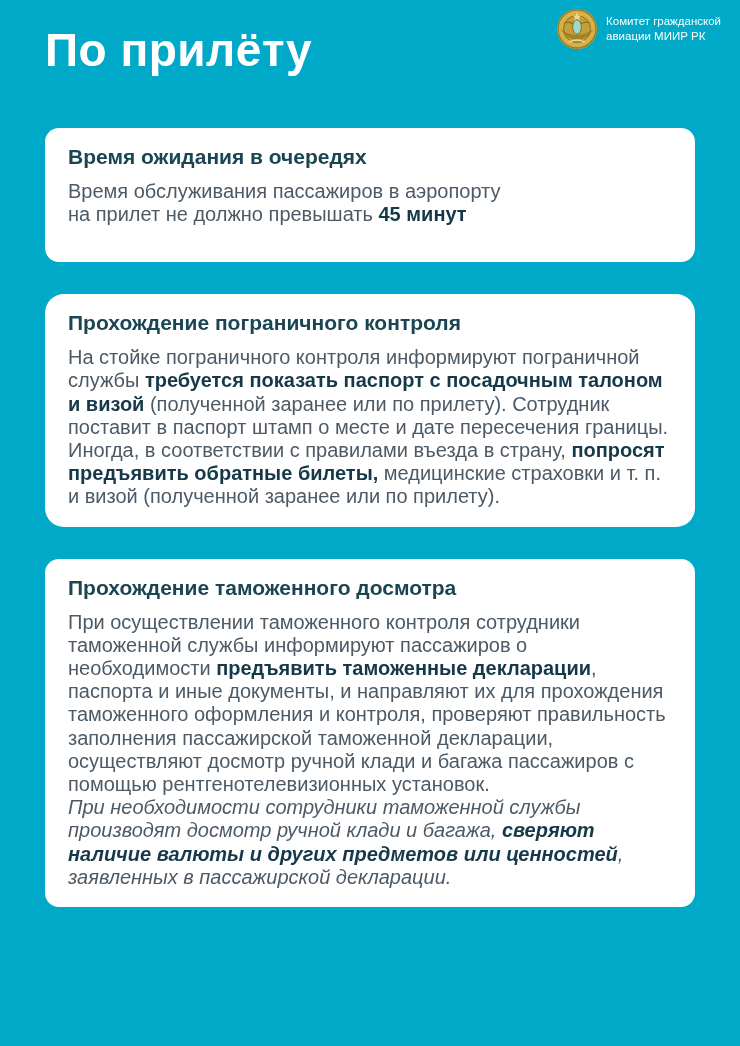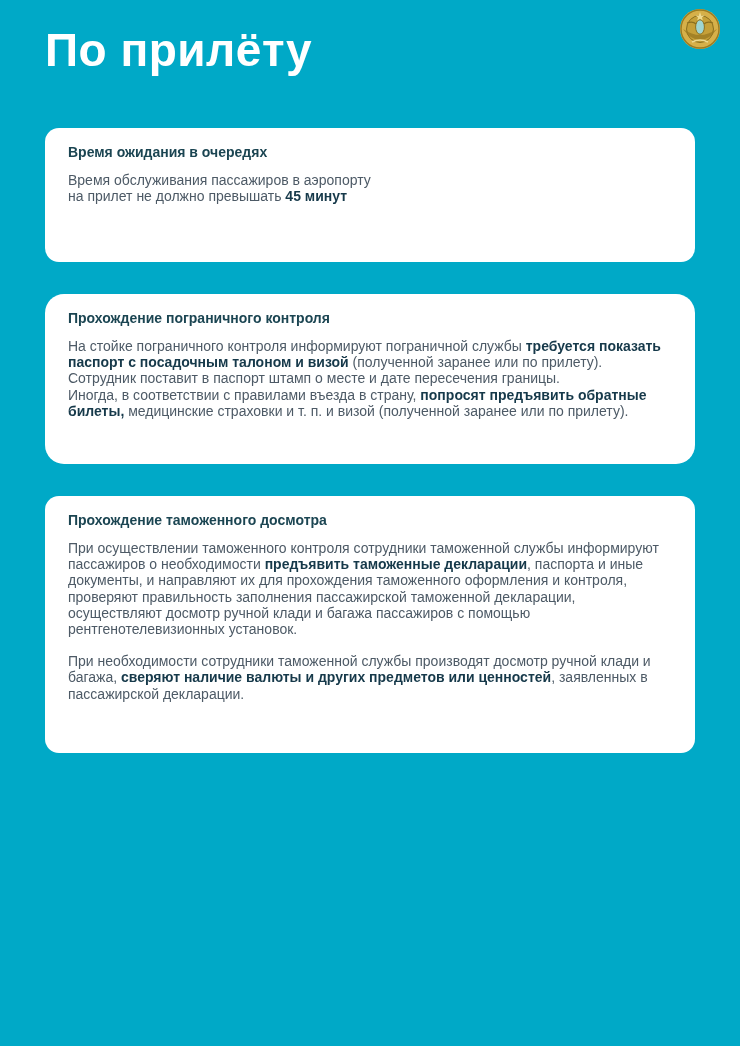--- a/index.html
+++ b/index.html
@@ -59,32 +59,32 @@
     background:var(--card-background,#fff);
     border-radius:14px;
     padding:16px 23px 18px;
     margin-bottom:32px;
   }
   .card:nth-child(1){min-height:134px;}
   .card:nth-child(2){min-height:170px;border-radius:19px;}
   .card:nth-child(3){min-height:257px;}
   .card h2{
     color:var(--heading-color,#1b4552);
-    font-size:14px;
+    font-size:21px;
     font-weight:bold;
     margin:0 0 11px;
     line-height:1.2;
   }
   .card p{
     color:var(--body-color,#4d5a66);
-    font-size:14px;
+    font-size:20px;
     line-height:1.16;
     white-space:pre-line;
   }
-  .card p + p{margin-top:16px;}
+  .card p + p{font-style:italic;}
   .card b{
     color:var(--bold-color,#16394a);
     font-weight:bold;
   }
   .emblem-svg,.wing-svg{display:block;}
 </style>
 </head>
 <body>
 
 <header class="header-logos">
@@ -96,20 +96,22 @@
         <circle cx="21" cy="21" r="13.5" fill="#c5a038"></circle>
         <circle cx="21" cy="21" r="13.5" fill="none" stroke="#8a6f1f" stroke-width="1"></circle>
         <path d="M4 21 Q13 27 21 27 Q29 27 38 21 Q30 32 21 32 Q12 32 4 21Z" fill="#9a7b22" opacity="0.8"></path>
         <ellipse cx="21" cy="19" rx="4.4" ry="7.2" fill="#9fd6d2"></ellipse>
         <ellipse cx="21" cy="19" rx="4.4" ry="7.2" fill="none" stroke="#8a6f1f" stroke-width="1"></ellipse>
         <path d="M21 4 L22.2 7.4 L25.6 7.4 L22.9 9.4 L23.9 12.6 L21 10.7 L18.1 12.6 L19.1 9.4 L16.4 7.4 L19.8 7.4 Z" fill="#eeda8f"></path>
         <path d="M8 15 Q14 13 17 16 M34 15 Q28 13 25 16" stroke="#8a6f1f" stroke-width="1.2" fill="none"></path>
         <path d="M13 34 Q21 30 29 34" stroke="#eeda8f" stroke-width="1.6" fill="none"></path>
       </svg>
     </span>
+    <span class="logo-label">Комитет гражданской
+авиации МИИР РК</span>
   </div>
 </header>
 
 <h1 class="page-title">По прилёту</h1>
 
 <main class="cards">
   <section class="card">
     <h2>Время ожидания в очередях</h2>
     <div>
         <p><span>Время обслуживания пассажиров в аэропорту

